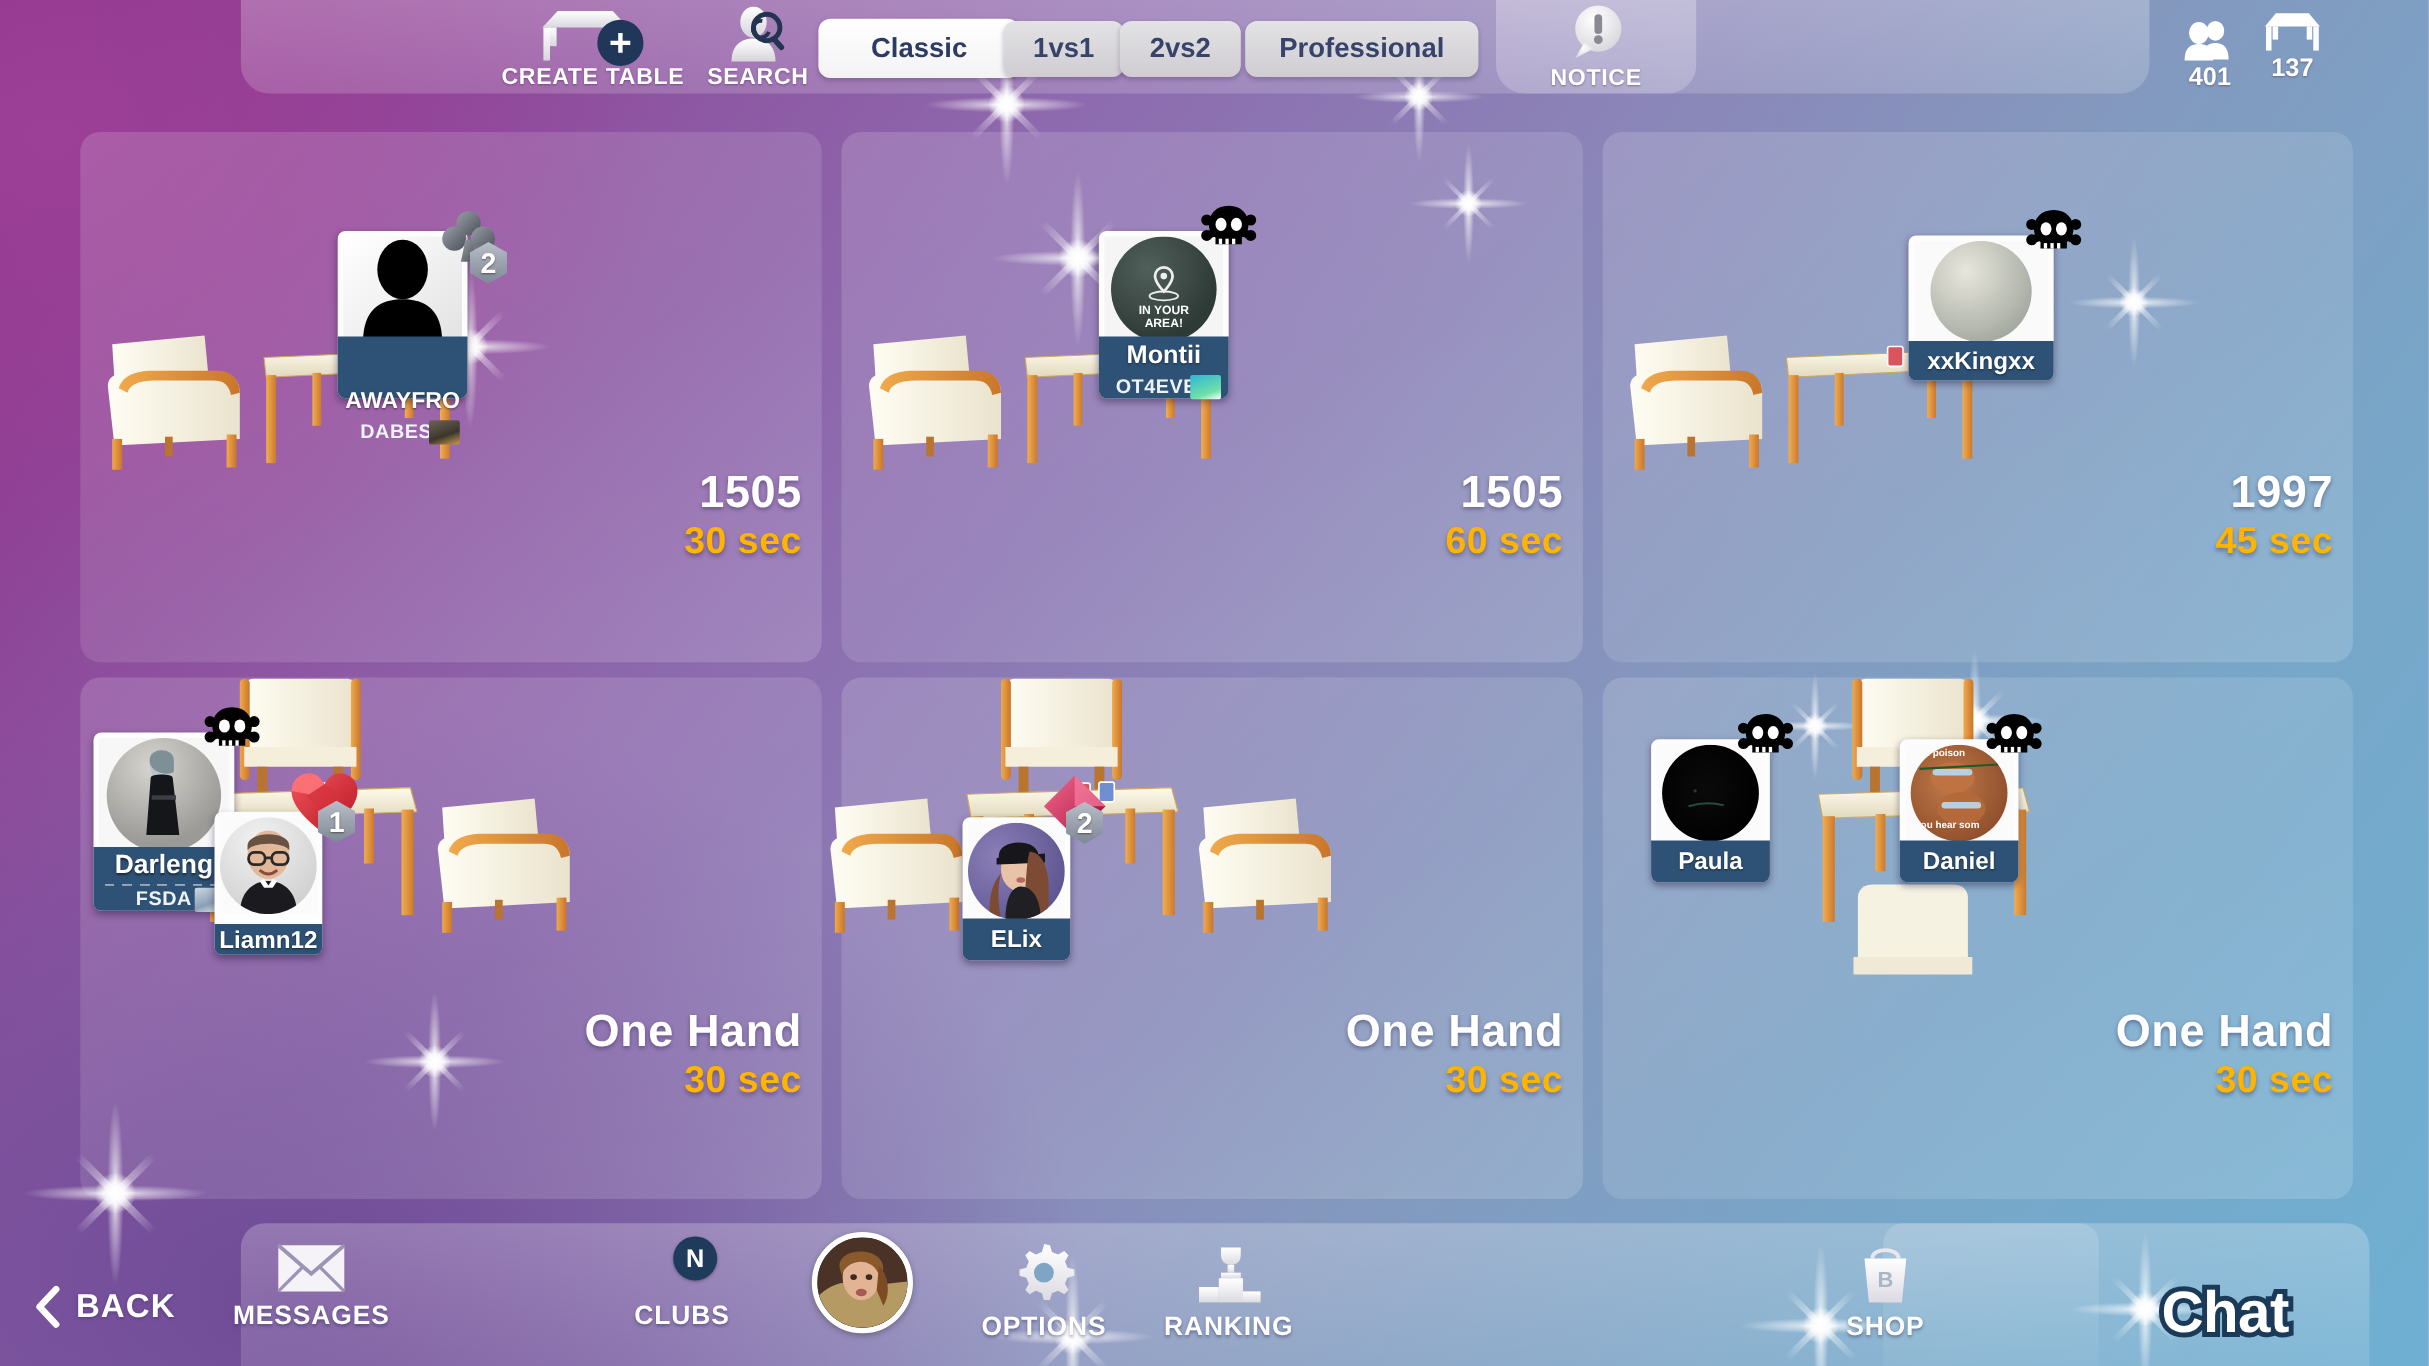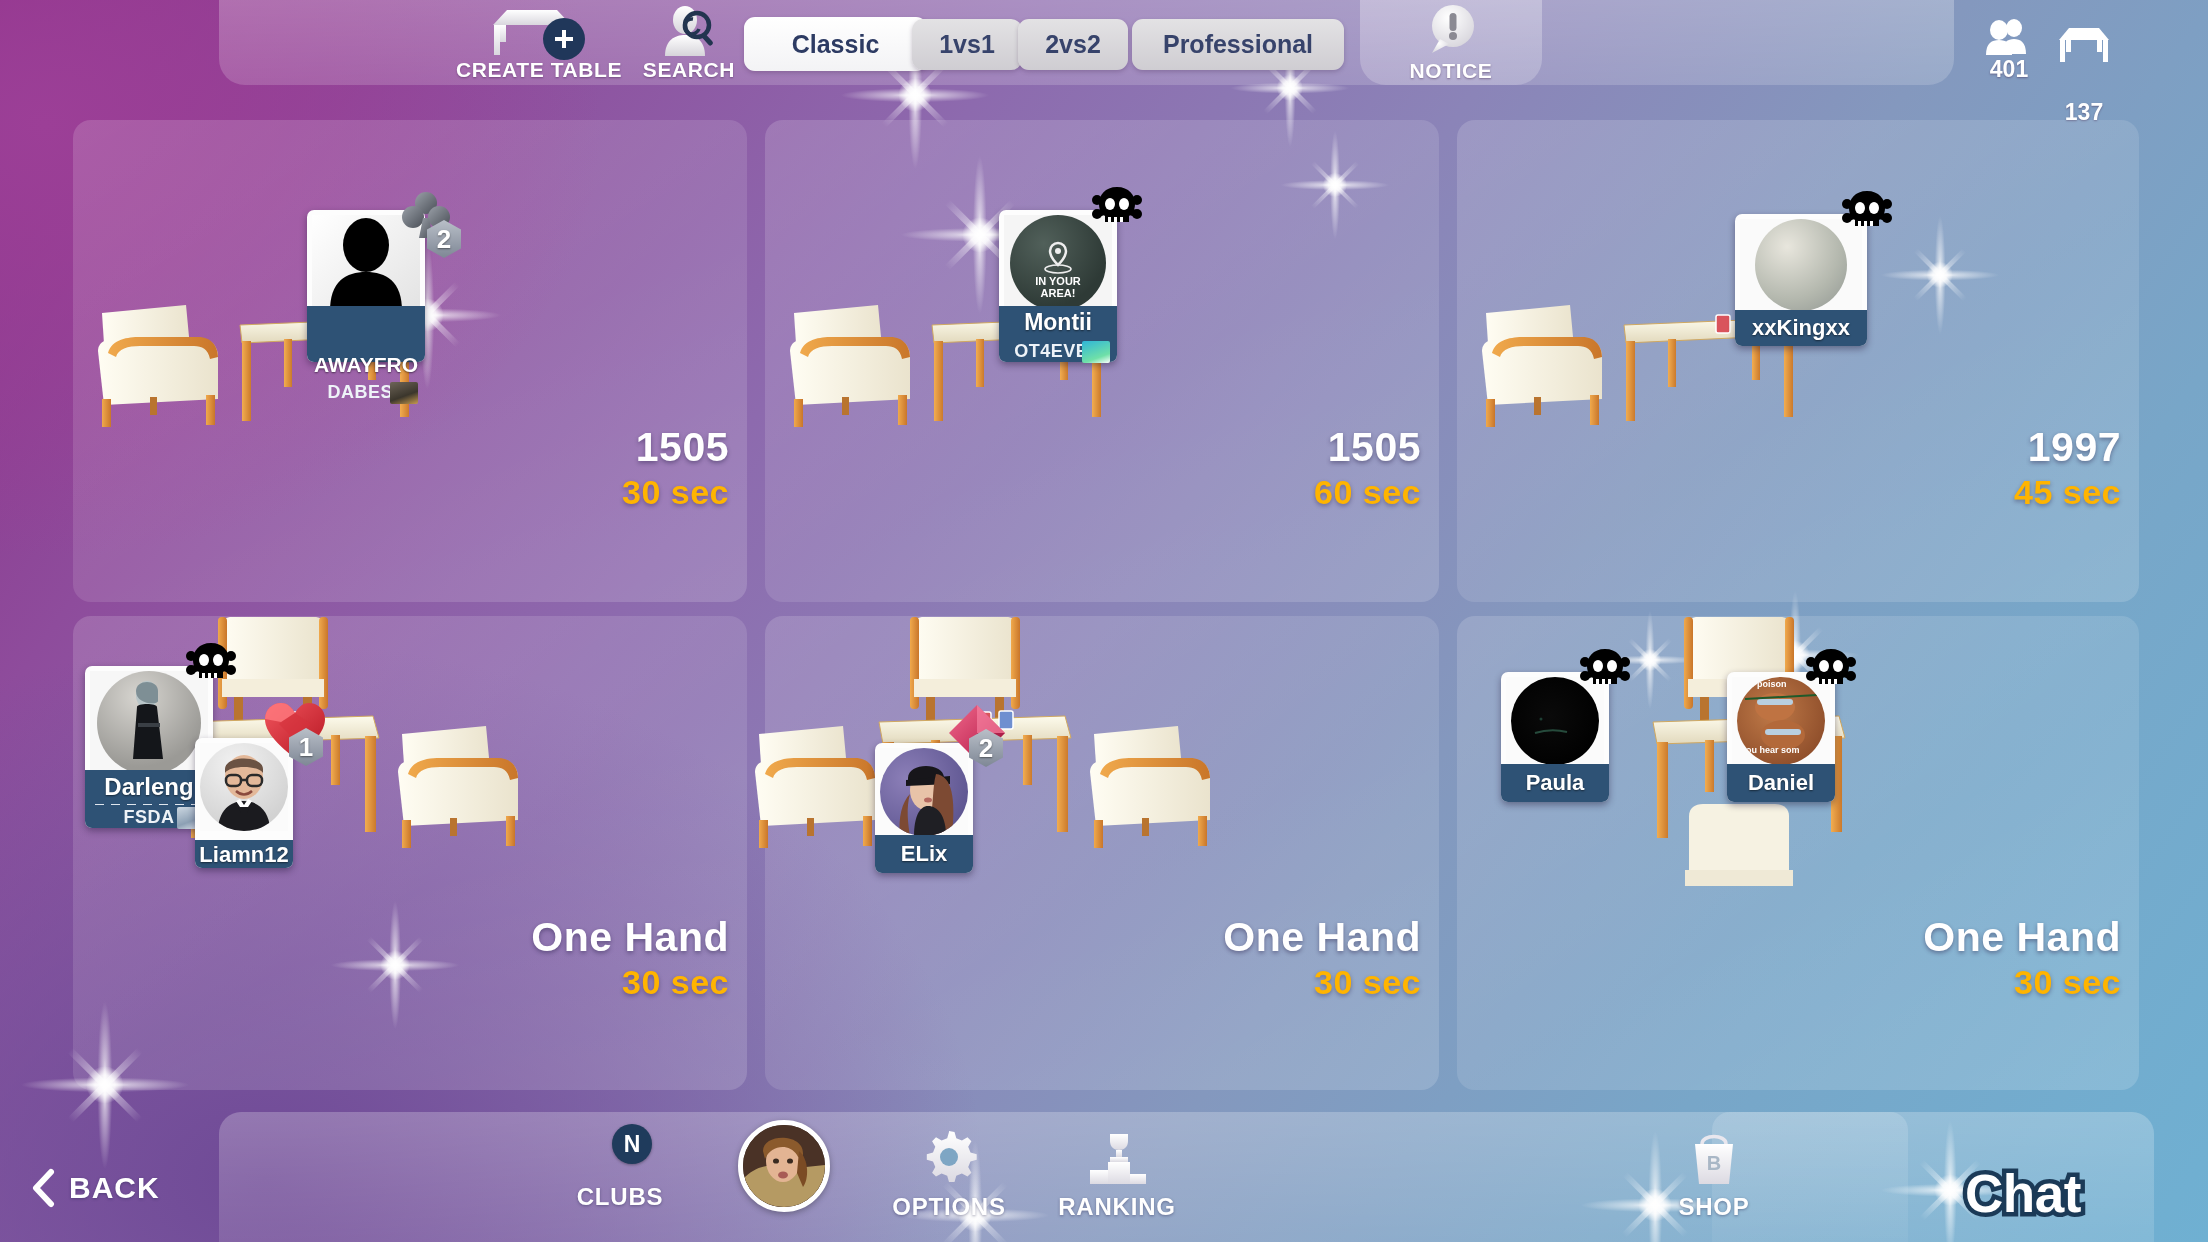--- a/index.html
+++ b/index.html
@@ -269,21 +269,21 @@
       <svg width="54" height="38" viewBox="0 0 54 38">
         <ellipse cx="32" cy="10" rx="8" ry="9" fill="#fff"></ellipse>
         <path d="M20 36 C20 24 26 21 32 21 C38 21 44 24 44 36 Z" fill="#fff"></path>
         <ellipse cx="17" cy="12" rx="9" ry="10" fill="#fff"></ellipse>
         <path d="M4 37 C4 25 10 22 17 22 C24 22 30 25 30 37 Z" fill="#fff"></path>
       </svg>
     </span>
     <span class="tb-count">401</span>
   </div>
 
-  <div class="tb-item" style="position:absolute;left:1820px;top:26px;width:90px;gap:35px;">
+  <div class="tb-item" style="position:absolute;left:1820px;top:10px;width:90px;">
     <span style="display:block;width:54px;height:38px;">
       <svg width="54" height="38" viewBox="0 0 54 38">
         <path d="M12 2 L42 2 L52 14 L2 14 Z" fill="#fff"></path>
         <rect x="9" y="14" width="5" height="12" fill="#fff"></rect>
         <rect x="40" y="14" width="5" height="12" fill="#fff"></rect>
         <rect x="3" y="14" width="5" height="22" fill="#fff"></rect>
         <rect x="46" y="14" width="5" height="22" fill="#fff"></rect>
       </svg>
     </span>
     <span class="tb-count">137</span>
@@ -799,20 +799,30 @@
     <div class="scorebox" style="right:18px;bottom:88px;">
       <div class="score">One Hand</div>
       <div class="timer">30 sec</div>
     </div>
   </div>
 </div>
 
 <div id="shop-item-bg"></div>
 <div id="bottombar">
 
+  <div class="nav-item" style="left:-21px;">
+    <span style="display:block;width:64px;height:48px;">
+      <svg width="64" height="48" viewBox="0 0 64 48">
+        <rect x="2" y="4" width="60" height="42" rx="2" fill="#f5f3f7"></rect>
+        <path d="M2 4 L32 30 L62 4" fill="none" stroke="#9d94b5" stroke-width="3.5"></path>
+        <path d="M2 46 L24 24 M62 46 L40 24" fill="none" stroke="#9d94b5" stroke-width="3"></path>
+      </svg>
+    </span>
+    <span class="nav-label">MESSAGES</span>
+  </div>
 
 
   <div class="nav-item" style="left:316px;">
     <span style="display:block;width:84px;height:48px;position:relative;">
       <svg width="84" height="48" viewBox="0 0 84 48">
         <ellipse cx="18" cy="15" rx="9" ry="11" fill="url(#cig)"></ellipse>
         <path d="M4 47 C4 32 10 27 18 27 C26 27 32 32 32 47 Z" fill="url(#cig)"></path>
         <ellipse cx="58" cy="15" rx="9" ry="11" fill="url(#cig)"></ellipse>
         <path d="M44 47 C44 32 50 27 58 27 C66 27 72 32 72 47 Z" fill="url(#cig)"></path>
         <ellipse cx="38" cy="12" rx="11" ry="13" fill="url(#cig)"></ellipse>

